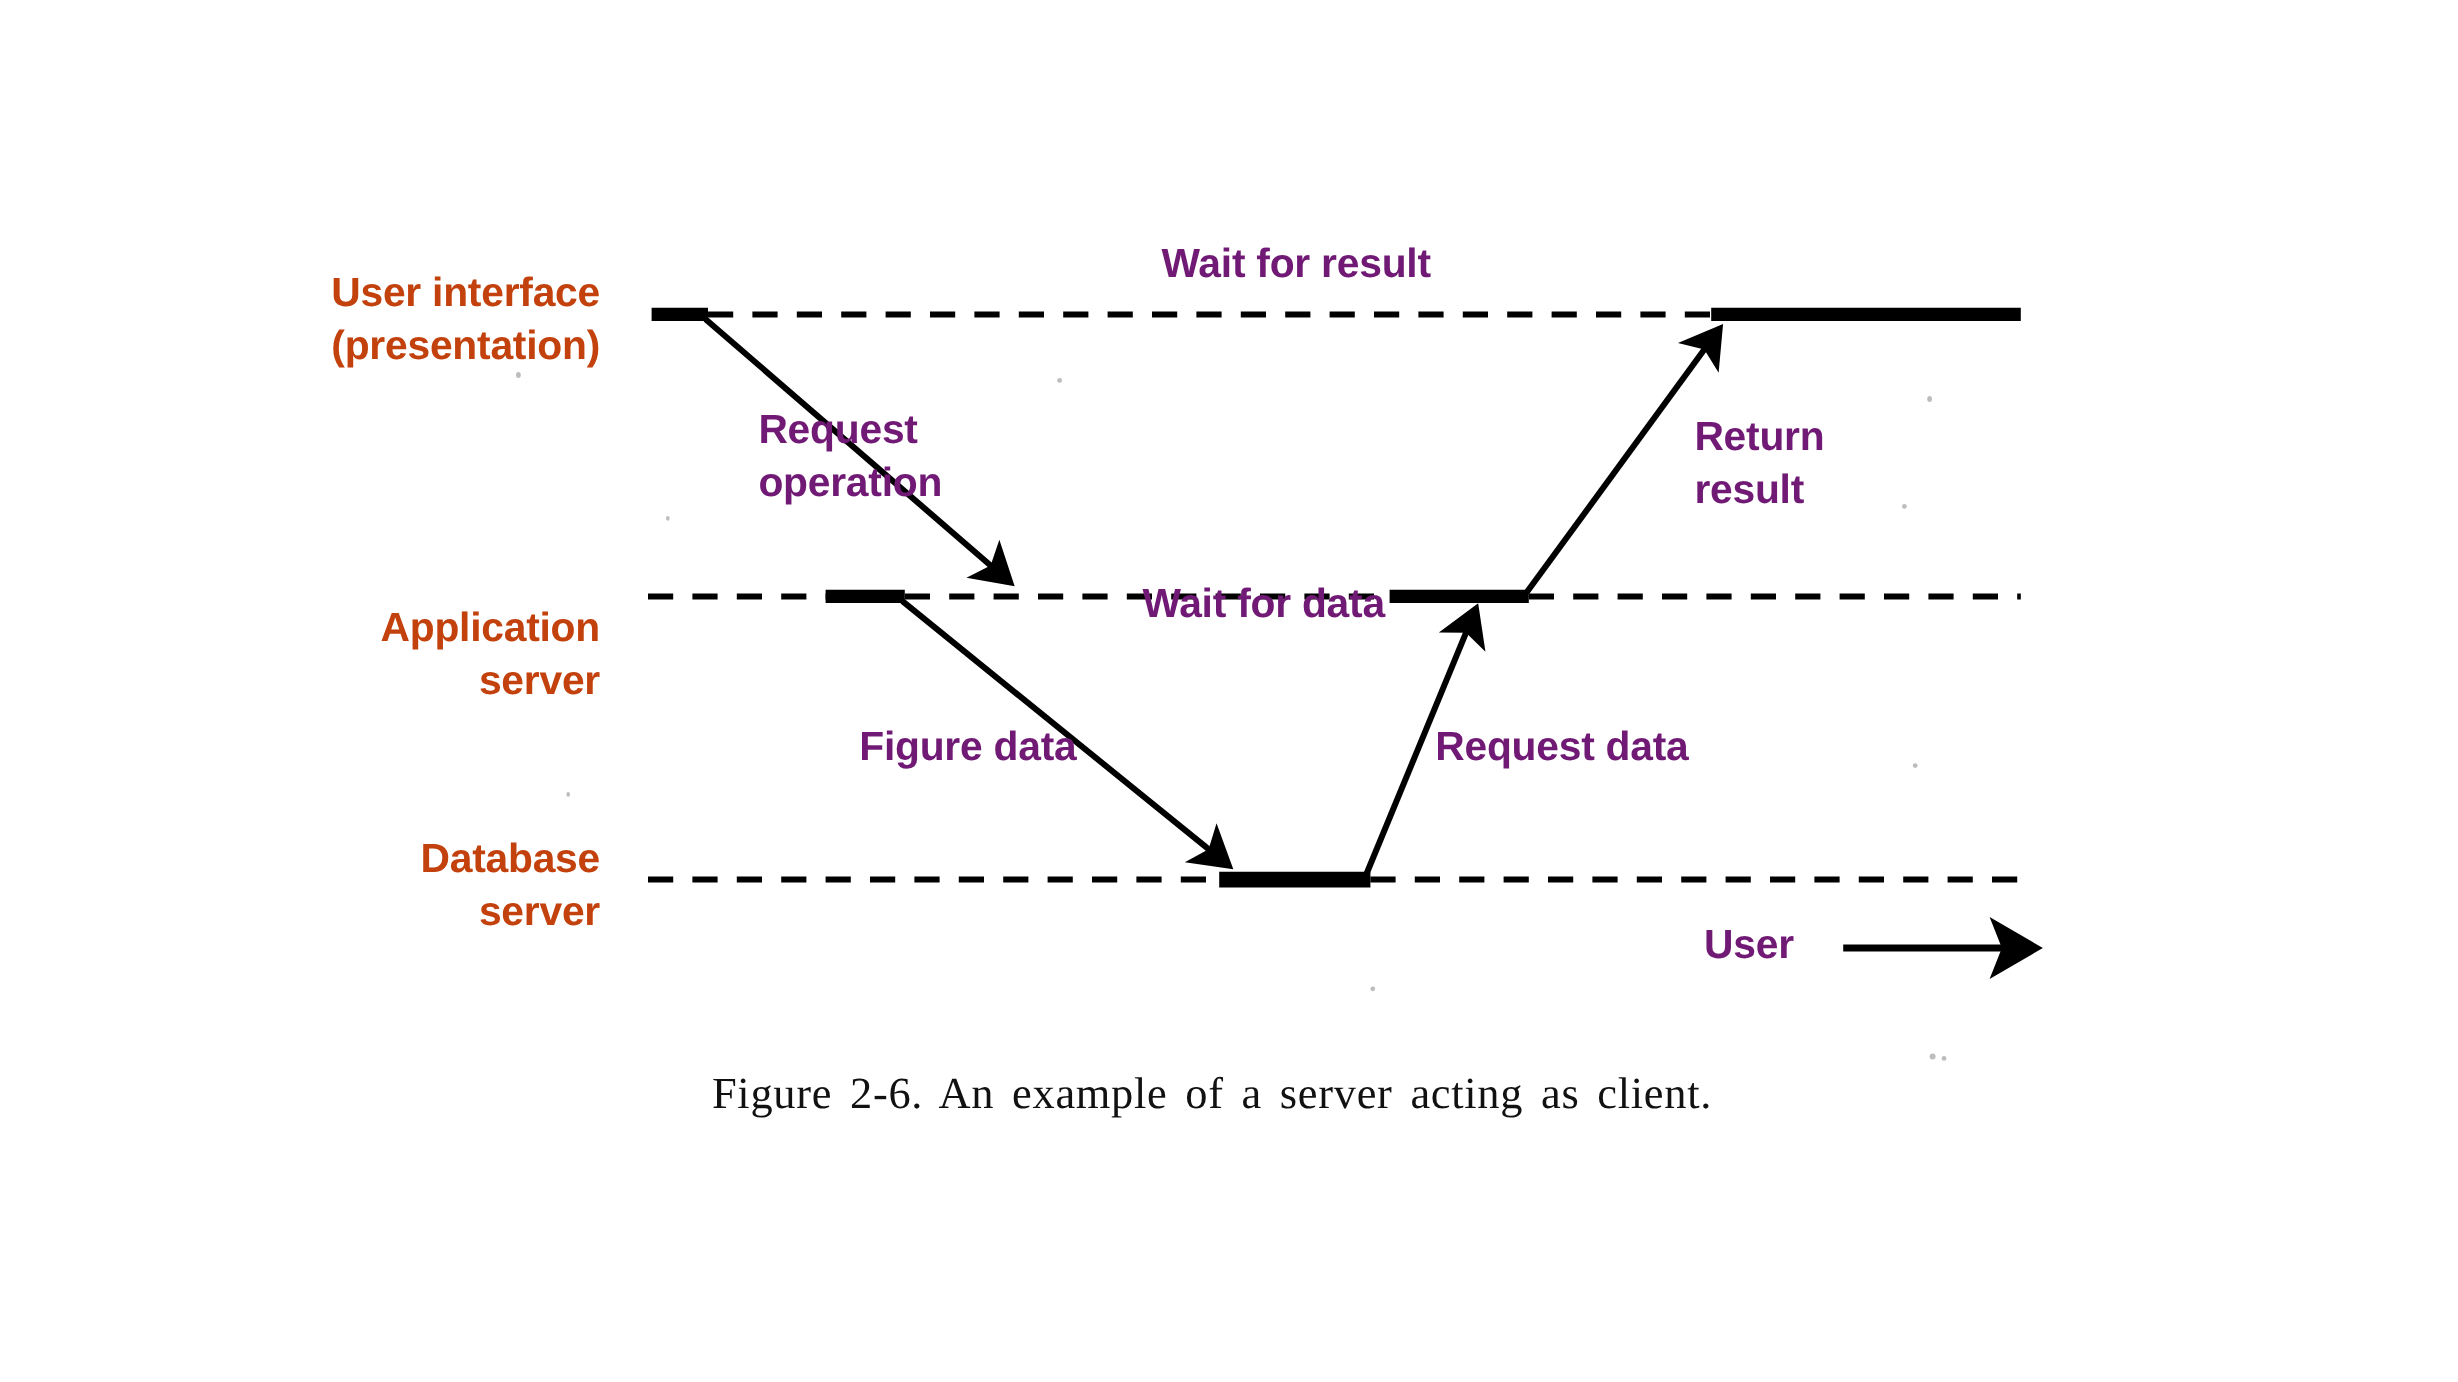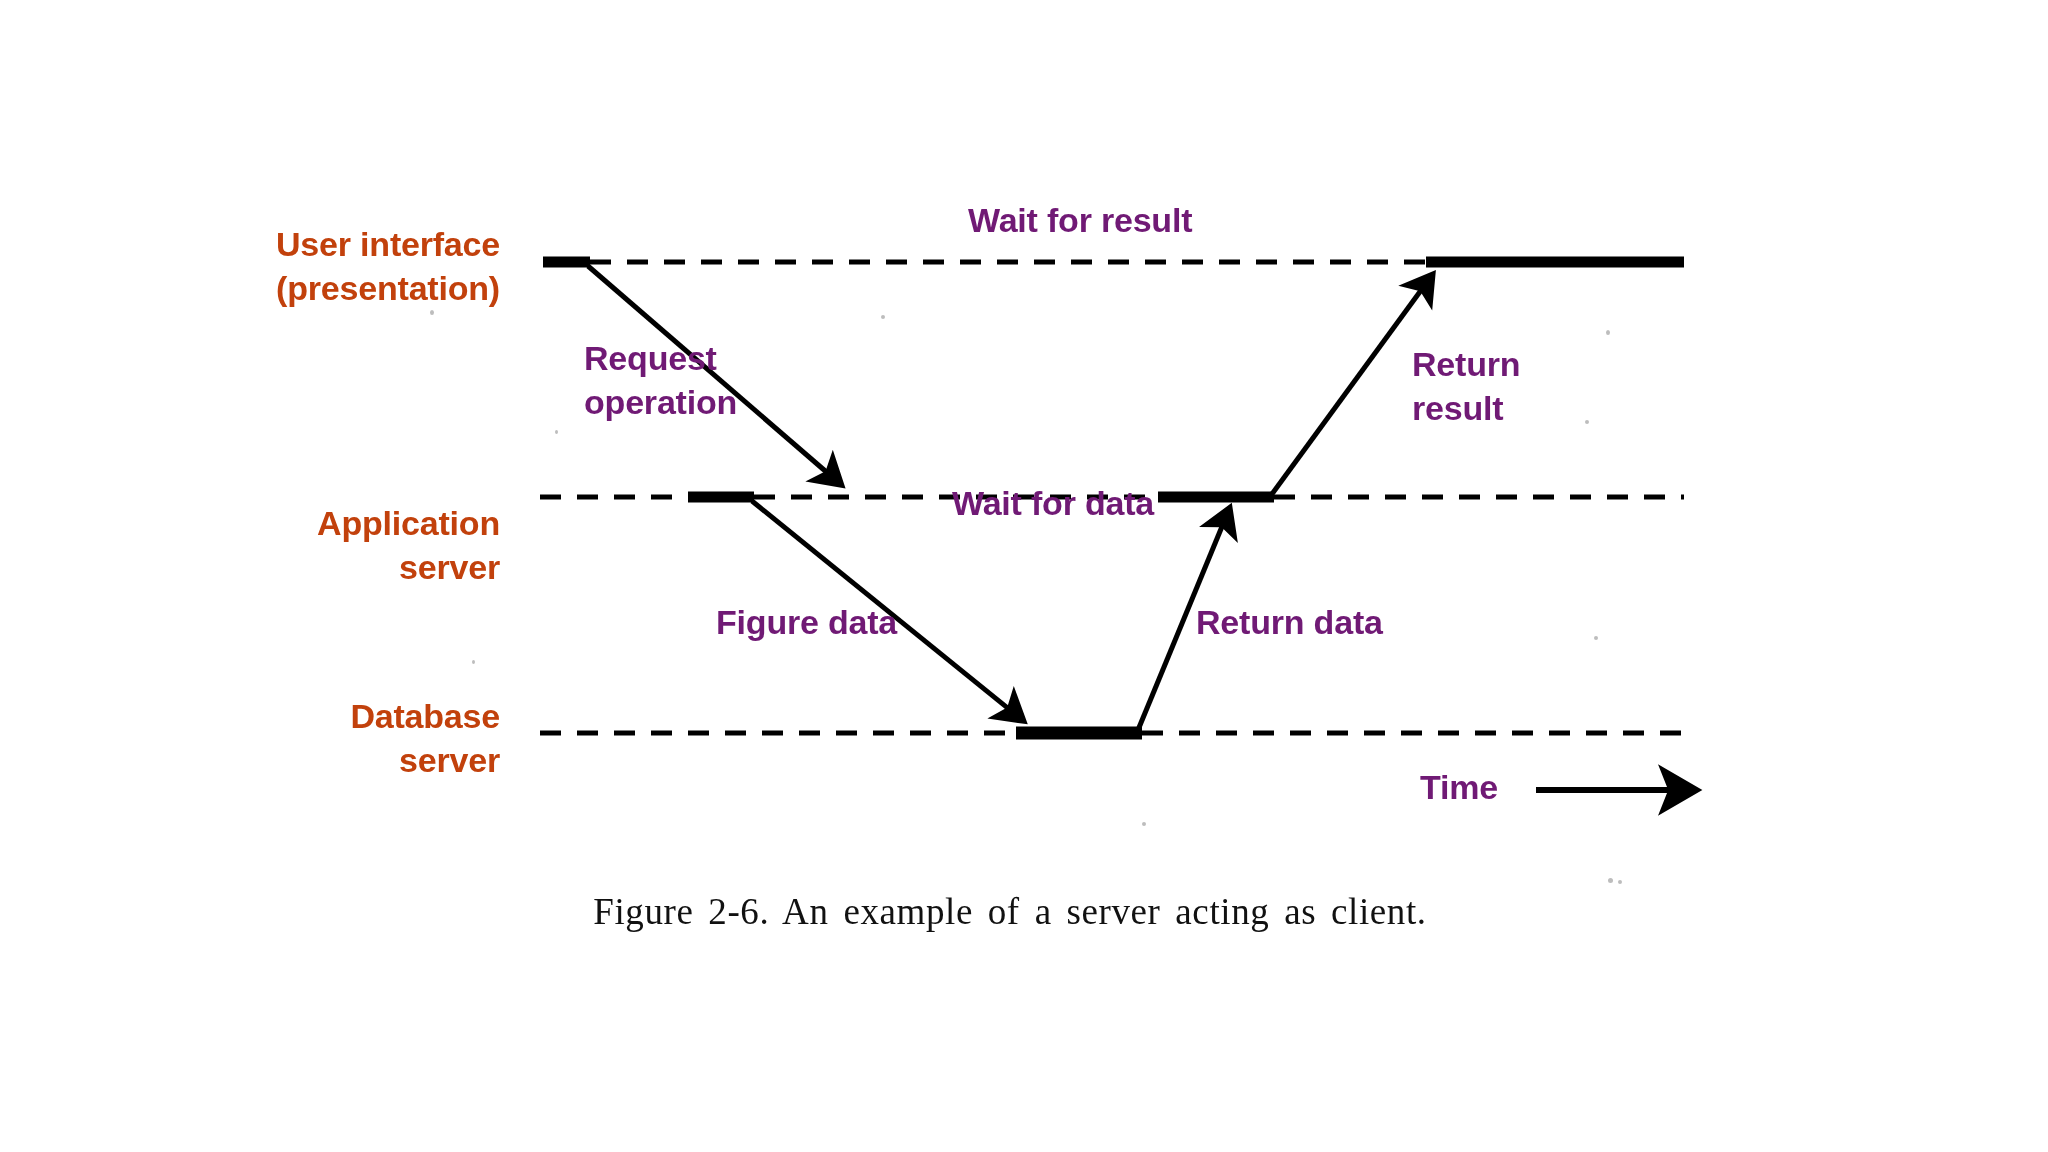--- a/index.html
+++ b/index.html
@@ -116,33 +116,33 @@
 (presentation)</div>
 
   <div class="lane-label" style="right:1548px; top:458px; width:420px;margin-top:43px;">Application
 server</div>
 
   <div class="lane-label" style="right:1548px; top:694px; width:420px;">Database
 server</div>
 
   <div class="edge-label" style="left:968px; top:198px;">Wait for result</div>
 
-  <div class="edge-label" style="left:584px; top:336px;">Request
+  <div class="edge-label" style="left:632px; top:336px;">Request
 operation</div>
 
   <div class="edge-label" style="left:1412px; top:342px;">Return
 result</div>
 
   <div class="edge-label" style="left:952px; top:438px;margin-top:43px;">Wait for data</div>
 
   <div class="edge-label" style="left:716px; top:600px;">Figure data</div>
 
-  <div class="edge-label" style="left:1196px; top:600px;">Return data</div>
+  <div class="edge-label" style="left:1196px; top:600px;">Request data</div>
 
-  <div class="edge-label" style="left:1420px; top:765px;">Time</div>
+  <div class="edge-label" style="left:1420px; top:765px;">User</div>
 
   <div class="caption">Figure  2-6.  An example  of a server  acting  as client.</div>
 
   <span class="speck" style="left:430px; top:310px; width:4px; height:5px;"></span>
   <span class="speck" style="left:881px; top:315px; width:4px; height:4px;"></span>
   <span class="speck" style="left:1606px; top:330px; width:4px; height:5px;"></span>
   <span class="speck" style="left:1585px; top:420px; width:4px; height:4px;"></span>
   <span class="speck" style="left:1594px; top:636px; width:4px; height:4px;"></span>
   <span class="speck" style="left:1142px; top:822px; width:4px; height:4px;"></span>
   <span class="speck" style="left:1608px; top:878px; width:5px; height:5px;"></span>

